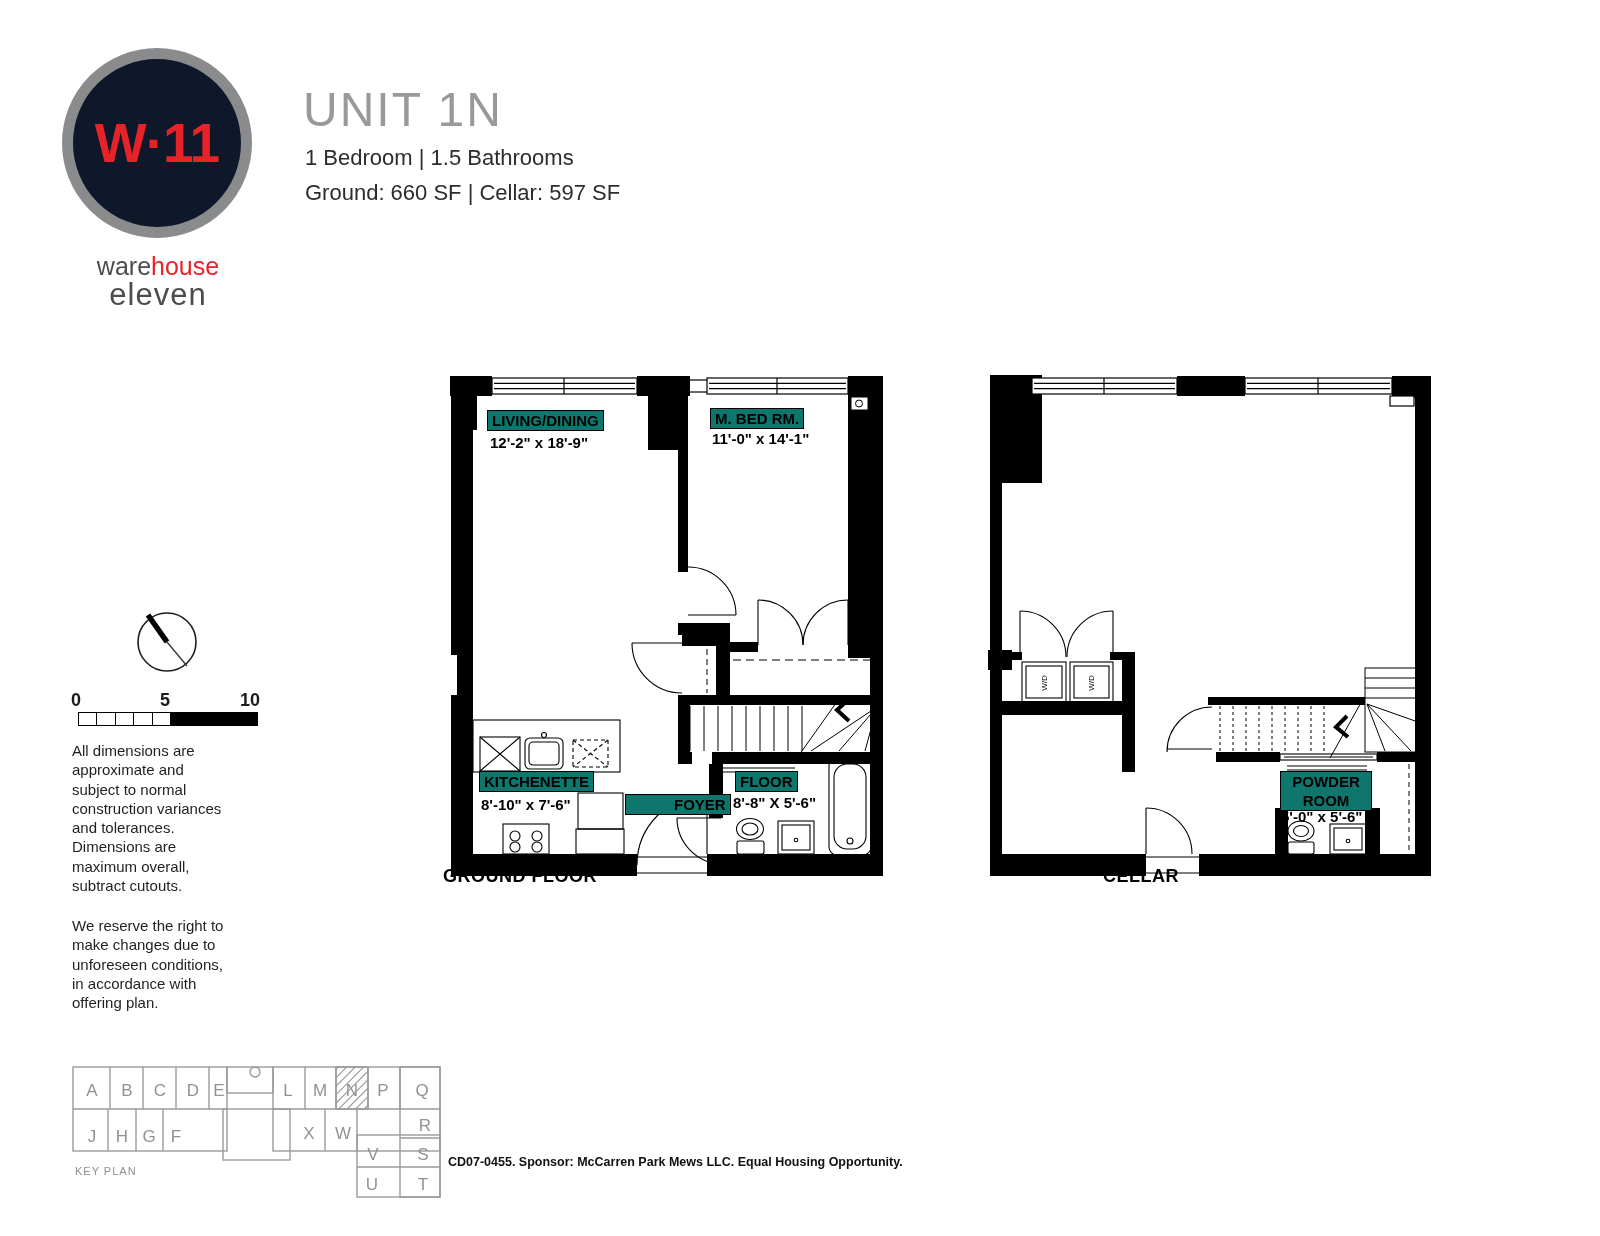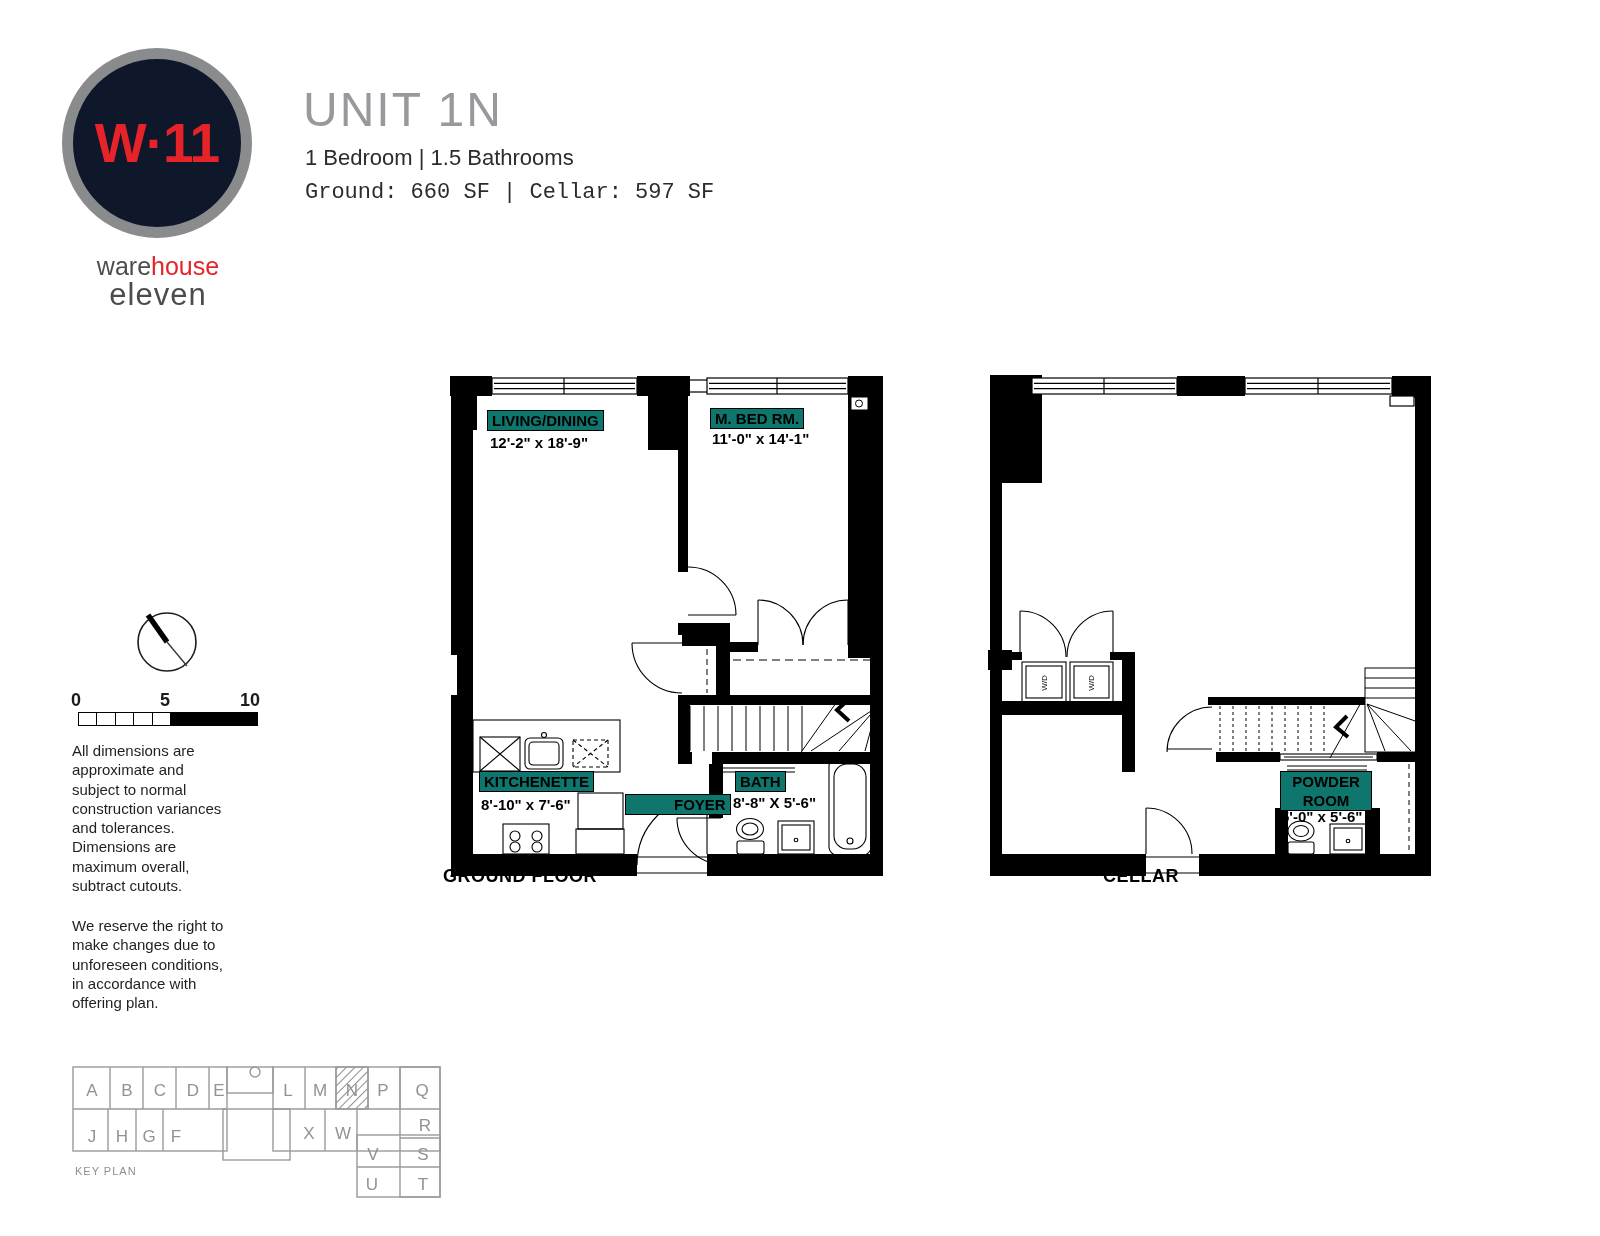--- a/index.html
+++ b/index.html
@@ -49,21 +49,21 @@
 <div class="abs logo-circle">
   <span class="logo-mark">W·11</span>
 </div>
 <div class="abs brand">
   <div class="brand-l1"><span>ware</span><span class="red">house</span></div>
   <div class="brand-l2">eleven</div>
 </div>
 
 <div class="abs unit-title">UNIT 1N</div>
 <div class="abs hdr-line" style="top:145px;">1 Bedroom | 1.5 Bathrooms</div>
-<div class="abs hdr-line" style="top:180px;font-family:Liberation Mono, monospace;">Ground: 660 SF | Cellar: 597 SF</div>
+<div class="abs hdr-line" style="top:180px;">Ground: 660 SF | Cellar: 597 SF</div>
 
 <div class="abs plan-wrap" style="left:445px;top:368px;width:440px;height:510px;">
   <svg width="440" height="510" viewBox="0 0 440 510">
     <g fill="#000" stroke="none">
       <rect x="5" y="8" width="42" height="20"></rect>
       <rect x="192" y="8" width="53" height="20"></rect>
       <rect x="403" y="8" width="35" height="20"></rect>
       <rect x="203" y="8" width="40" height="74"></rect>
       <rect x="6" y="8" width="22" height="500"></rect>
       <rect x="6" y="8" width="26" height="54"></rect>
@@ -171,21 +171,21 @@
       <circle cx="405" cy="473" r="3"></circle>
     </g>
   </svg>
   <div class="rmbox" style="left:42px;top:42px;">LIVING/DINING</div>
   <div class="rmdim" style="left:45px;top:66px;">12'-2" x 18'-9"</div>
   <div class="rmbox" style="left:265px;top:40px;">M. BED RM.</div>
   <div class="rmdim" style="left:267px;top:62px;">11'-0" x 14'-1"</div>
   <div class="rmbox" style="left:34px;top:403px;">KITCHENETTE</div>
   <div class="rmdim" style="left:36px;top:428px;">8'-10" x 7'-6"</div>
   <div class="rmbox" style="left:180px;top:426px;padding-left:48px;">FOYER</div>
-  <div class="rmbox" style="left:290px;top:403px;">BATH</div>
+  <div class="rmbox" style="left:290px;top:403px;">FLOOR</div>
   <div class="rmdim" style="left:288px;top:426px;">8'-8" X 5'-6"</div>
 </div>
 <div class="floor-title abs" style="left:443px;top:866px;">GROUND FLOOR</div>
 
 <div class="abs plan-wrap" style="left:975px;top:368px;width:457px;height:510px;">
   <svg width="457" height="510" viewBox="0 0 457 510">
     <g fill="#000" stroke="none">
       <rect x="15" y="8" width="42" height="20"></rect>
       <rect x="202" y="8" width="68" height="20"></rect>
       <rect x="417" y="8" width="39" height="22"></rect>
@@ -371,13 +371,14 @@
     <text class="kp-letter" x="355" y="68">R</text>
     <text class="kp-letter" x="353" y="97">S</text>
     <text class="kp-letter" x="303" y="97">V</text>
     <text class="kp-letter" x="302" y="127">U</text>
     <text class="kp-letter" x="353" y="127">T</text>
   </g>
   <text class="kp-label" x="5" y="112">KEY PLAN</text>
 </svg>
 
 <div class="abs footer">
+  <div>CD07-0455. Sponsor: McCarren Park Mews LLC. Equal Housing Opportunity.</div>
 </div>
 
 </body></html>

